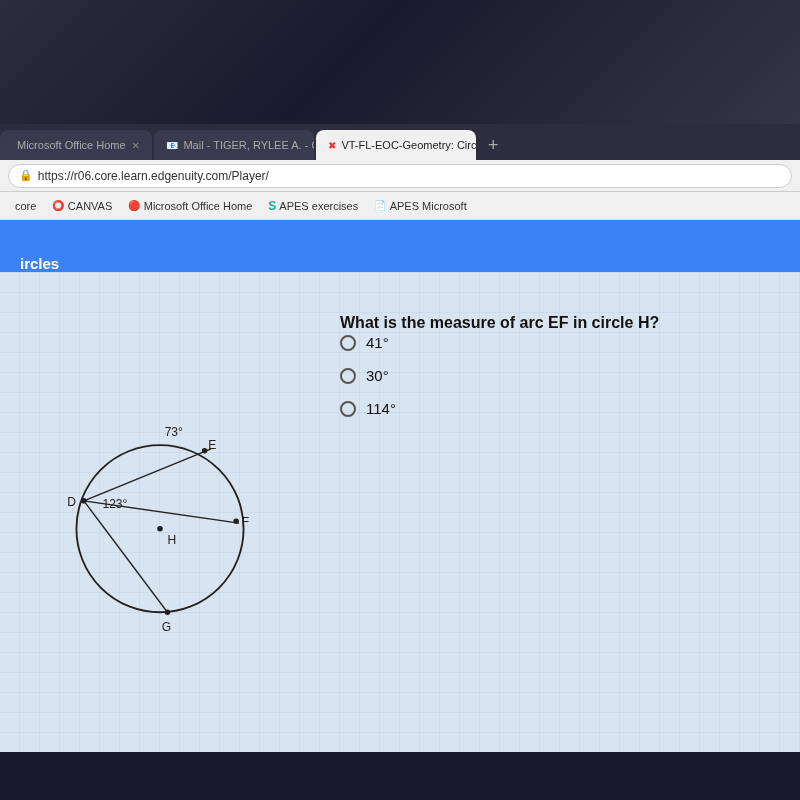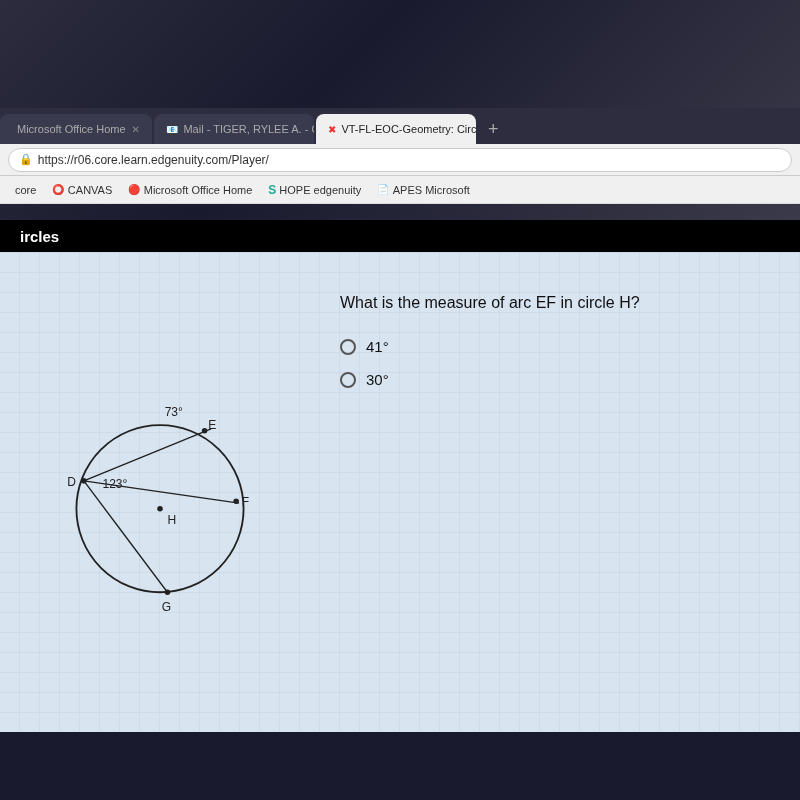--- a/index.html
+++ b/index.html
@@ -15,21 +15,21 @@
     .photo-bg {
       width: 100%;
       height: 220px;
       background: linear-gradient(135deg, #2c2c3e 0%, #1a1a2e 40%, #3a3a4a 100%);
       position: relative;
     }
 
     
     .browser-chrome {
       position: absolute;
-      bottom: 16px;
+      bottom: 0;
       width: 100%;
     }
 
     
     .tab-bar {
       display: flex;
       align-items: flex-end;
       background: #2d2d3f;
       padding: 0 0 0 0;
       height: 36px;
@@ -146,24 +146,24 @@
       white-space: nowrap;
     }
 
     .bookmark-icon {
       margin-right: 3px;
       font-size: 10px;
     }
 
     
     .page-content {
-      background: #000000;
-      height: 32px;
-      display: flex;
-      align-items: center;
+      background: #3b82f6;
+      height: 52px;
+      display: flex;
+      align-items: flex-end;
       padding: 0 20px;
     }
 
     .page-title {
       color: white;
       font-size: 15px;
       font-weight: bold;
     }
 
     
@@ -206,22 +206,21 @@
 
     
     .question-area {
       flex: 1;
       padding-top: 10px;
     }
 
     .question-text {
       font-size: 16px;
       color: #111;
-      margin-bottom: 24px;
-      font-weight: normal;
+      font-weight: bold;
       line-height: 1.4;
     }
 
     .answer-option {
       display: flex;
       align-items: flex-end;
       margin-bottom: 16px;
       cursor: pointer;
     }
 
@@ -286,21 +285,21 @@
       <div class="bookmark-item">
         <span class="bookmark-icon">⭕</span>
         <span>CANVAS</span>
       </div>
       <div class="bookmark-item">
         <span class="bookmark-icon" style="color:#e33;">🔴</span>
         <span>Microsoft Office Home</span>
       </div>
       <div class="bookmark-item">
         <span class="bookmark-icon" style="color:#2a9; font-weight:bold; font-size:12px;">S</span>
-        <span>HOPE edgenuity</span>
+        <span>APES exercises</span>
       </div>
       <div class="bookmark-item">
         <span class="bookmark-icon" style="color:#e66;">📄</span>
         <span>APES Microsoft</span>
       </div>
     </div>
 
   </div>
 </div>
 
@@ -349,17 +348,21 @@
     <div class="answer-option">
       <div class="radio-circle"></div>
       <span class="answer-label">41°</span>
     </div>
 
     <div class="answer-option">
       <div class="radio-circle"></div>
       <span class="answer-label">30°</span>
     </div>
 
+    <div class="answer-option">
+      <div class="radio-circle"></div>
+      <span class="answer-label">114°</span>
+    </div>
 
 
   </div>
 
 </div>
 
 </body></html>

